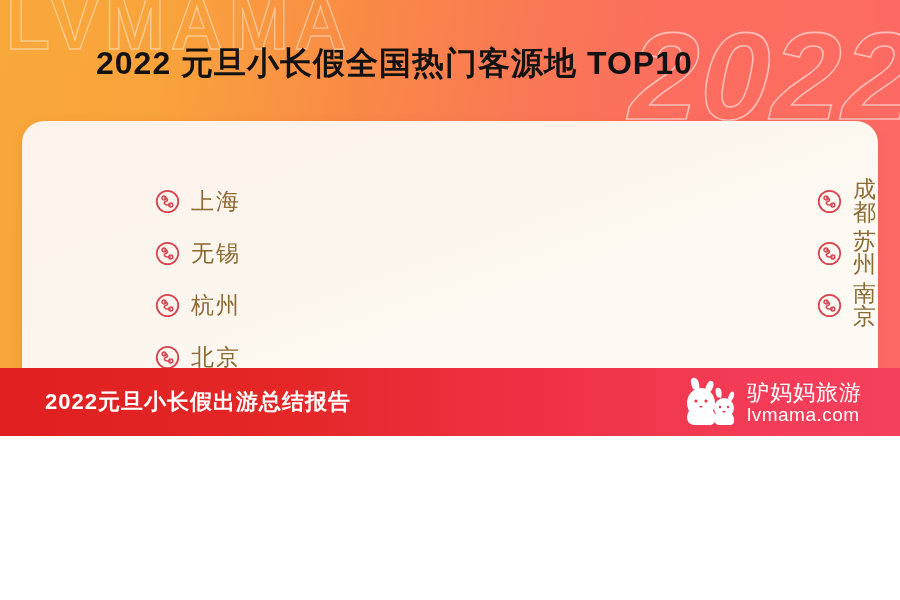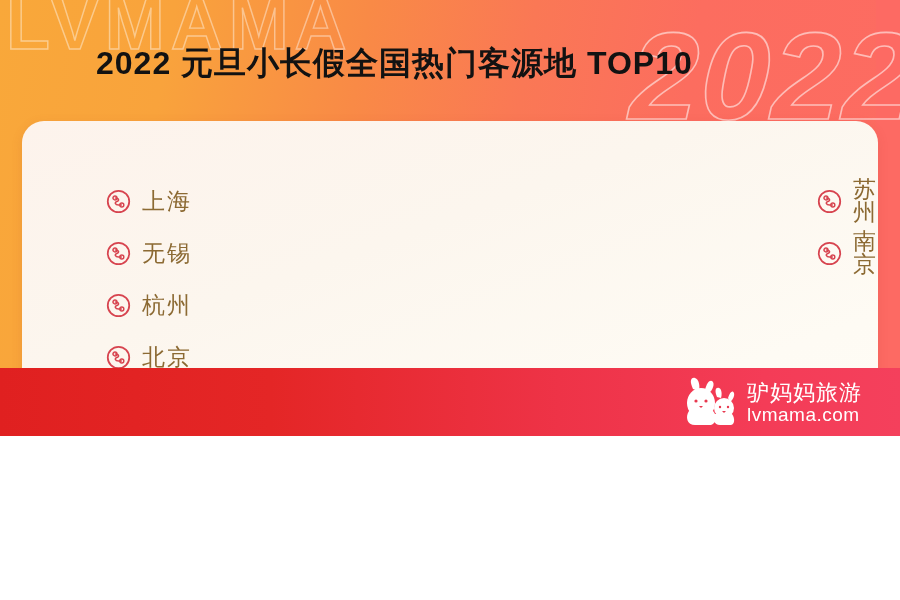--- a/index.html
+++ b/index.html
@@ -92,21 +92,21 @@
   
   .list{
     position:absolute; left:0; top:54px;
     width:856px;
     display:grid;
     grid-template-columns:1fr 1fr;
     column-gap:0;
     row-gap:0;
   }
   .col{ display:flex; flex-direction:column; }
-  .col-left{ padding-left:84px; }
+  .col-left{ padding-left:109px;margin-left:24px; }
   .col-right{ padding-left:478px; }
 
   .row{
     display:flex; align-items:center;
     height:52px;
   }
   .row .ico{
     width:25px; height:25px; flex:0 0 25px;
     margin-right:11px;
     display:block;
@@ -332,37 +332,47 @@
       </div>
 
       <div class="col col-right">
         <div class="row">
           <svg class="ico" viewBox="0 0 24 24">
             <circle cx="12" cy="12" r="10.3" fill="none" stroke="#D7444F" stroke-width="1.7"></circle>
             <path d="M9 8.6 C12.6 8.6 12.8 11.3 10.4 12 C8 12.7 8.6 15.3 12 15.3 L14.7 15.3" fill="none" stroke="#D7444F" stroke-width="1.5" stroke-linecap="round"></path>
             <circle cx="8.6" cy="8.6" r="1.9" fill="none" stroke="#D7444F" stroke-width="1.4"></circle>
             <circle cx="15.2" cy="15.3" r="1.9" fill="none" stroke="#D7444F" stroke-width="1.4"></circle>
           </svg>
+          <span class="city">成都</span>
+        </div>
+        <div class="row">
+          <svg class="ico" viewBox="0 0 24 24">
+            <circle cx="12" cy="12" r="10.3" fill="none" stroke="#D7444F" stroke-width="1.7"></circle>
+            <path d="M9 8.6 C12.6 8.6 12.8 11.3 10.4 12 C8 12.7 8.6 15.3 12 15.3 L14.7 15.3" fill="none" stroke="#D7444F" stroke-width="1.5" stroke-linecap="round"></path>
+            <circle cx="8.6" cy="8.6" r="1.9" fill="none" stroke="#D7444F" stroke-width="1.4"></circle>
+            <circle cx="15.2" cy="15.3" r="1.9" fill="none" stroke="#D7444F" stroke-width="1.4"></circle>
+          </svg>
           <span class="city">苏州</span>
         </div>
         <div class="row">
           <svg class="ico" viewBox="0 0 24 24">
             <circle cx="12" cy="12" r="10.3" fill="none" stroke="#D7444F" stroke-width="1.7"></circle>
             <path d="M9 8.6 C12.6 8.6 12.8 11.3 10.4 12 C8 12.7 8.6 15.3 12 15.3 L14.7 15.3" fill="none" stroke="#D7444F" stroke-width="1.5" stroke-linecap="round"></path>
             <circle cx="8.6" cy="8.6" r="1.9" fill="none" stroke="#D7444F" stroke-width="1.4"></circle>
             <circle cx="15.2" cy="15.3" r="1.9" fill="none" stroke="#D7444F" stroke-width="1.4"></circle>
           </svg>
           <span class="city">南京</span>
         </div>
       </div>
 
     </div>
   </div>
 
   <div class="footer">
+    <div class="footer-text">2022元旦小长假出游总结报告</div>
 
     <div class="logo">
       <svg class="logo-bunnies" viewBox="0 0 62 52">
 
         <path d="M10 12 C6 4 8 0 12 1 C16 2 17 9 16 14 Z" fill="#FFFFFF"></path>
         <path d="M22 13 C24 4 28 2 30 5 C32 9 28 15 25 17 Z" fill="#FFFFFF"></path>
         <ellipse cx="18" cy="26" rx="14" ry="15" fill="#FFFFFF"></ellipse>
         <path d="M6 34 C2 40 4 48 12 48 L28 48 C34 46 34 38 30 34 Z" fill="#FFFFFF"></path>
         <circle cx="13" cy="24" r="1.6" fill="#E8384F"></circle>
         <circle cx="23" cy="24" r="1.6" fill="#E8384F"></circle>

